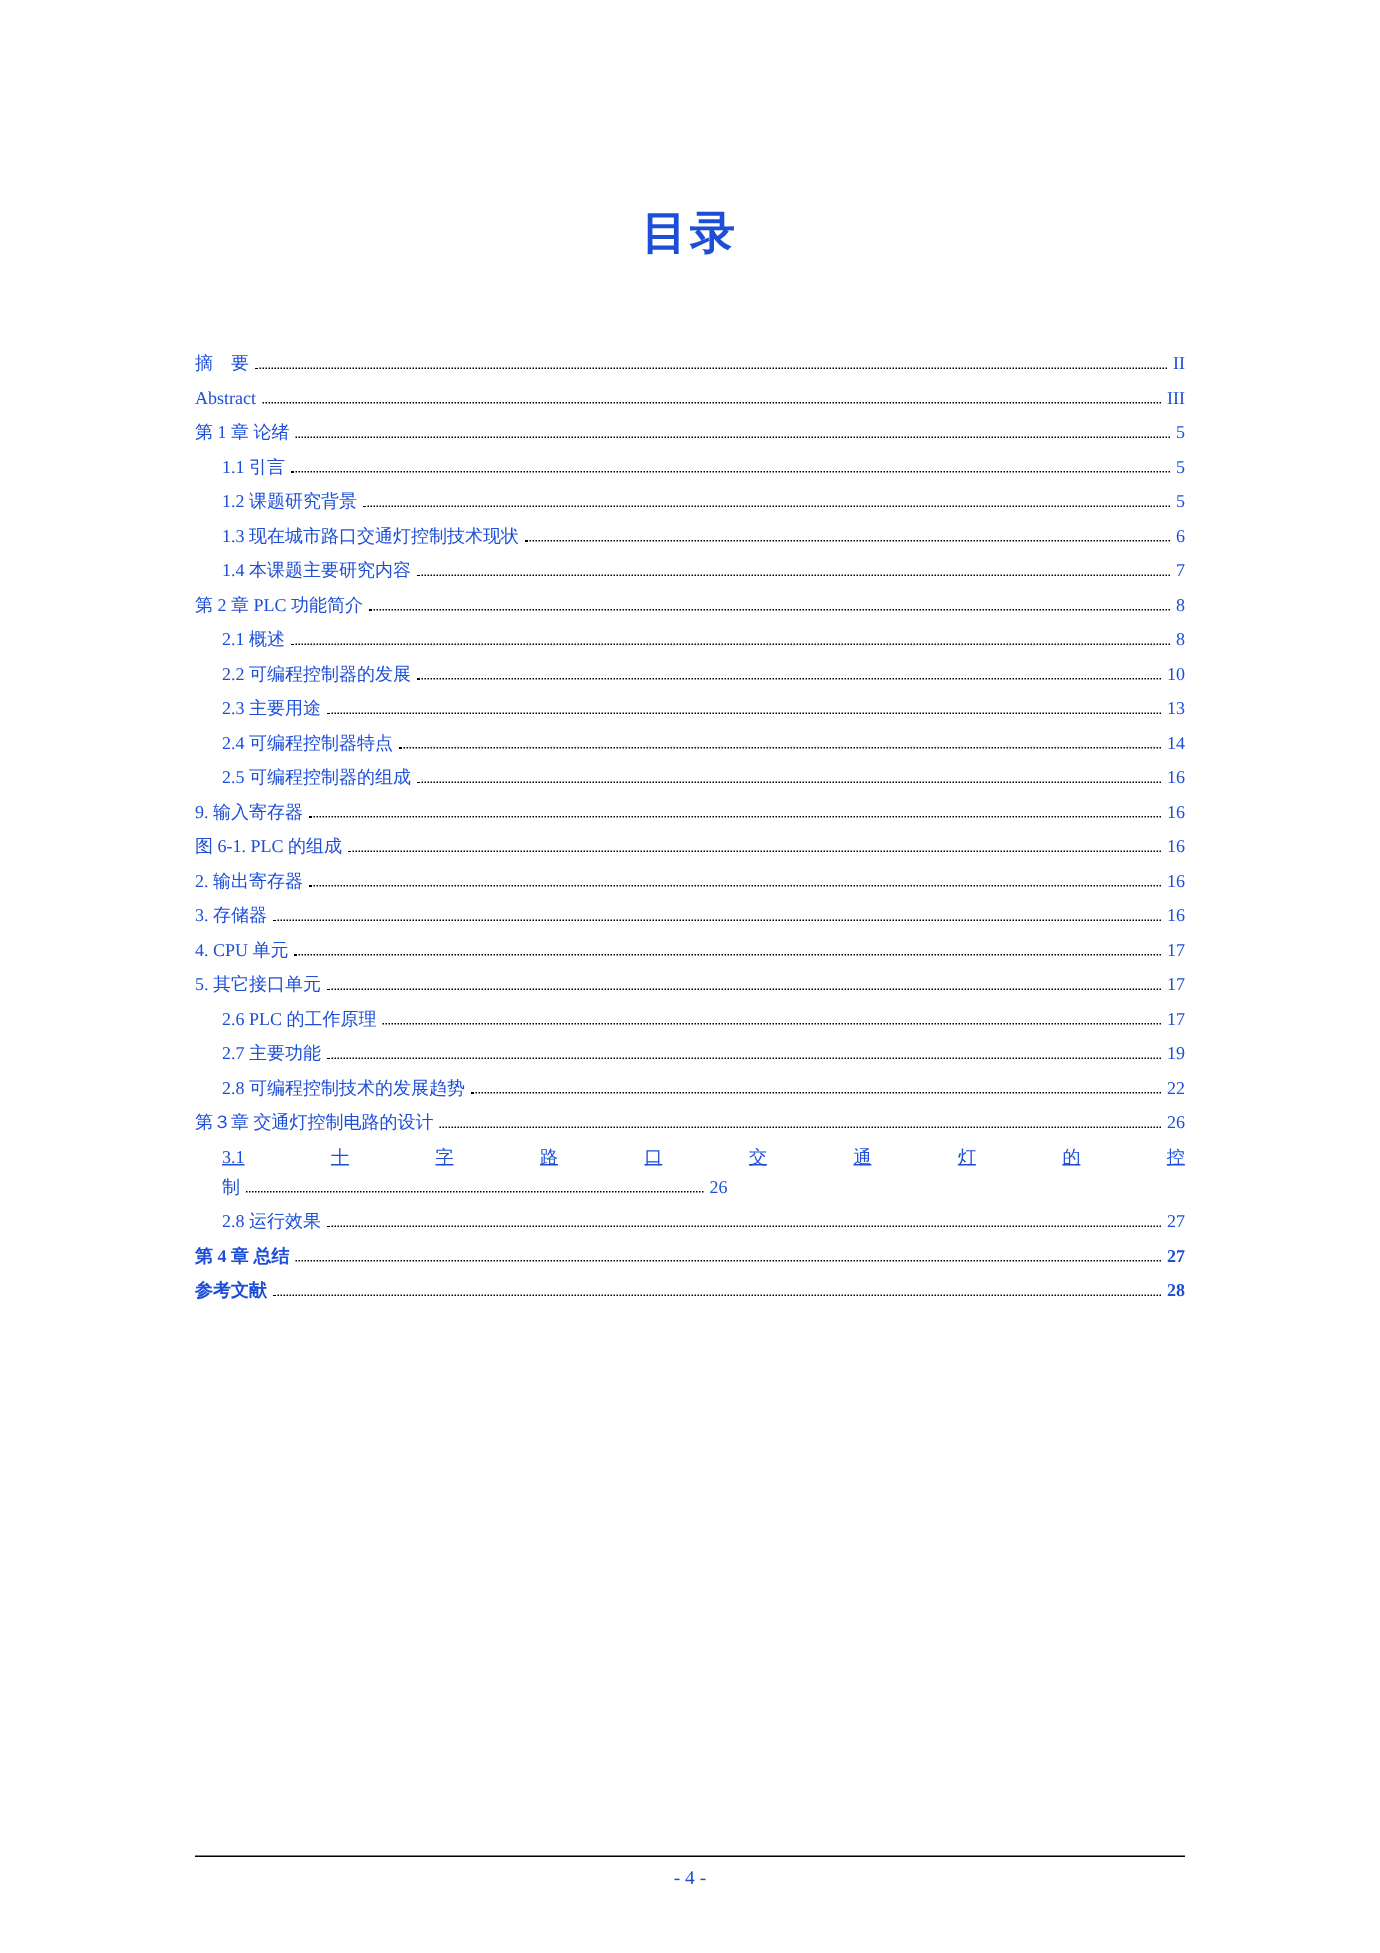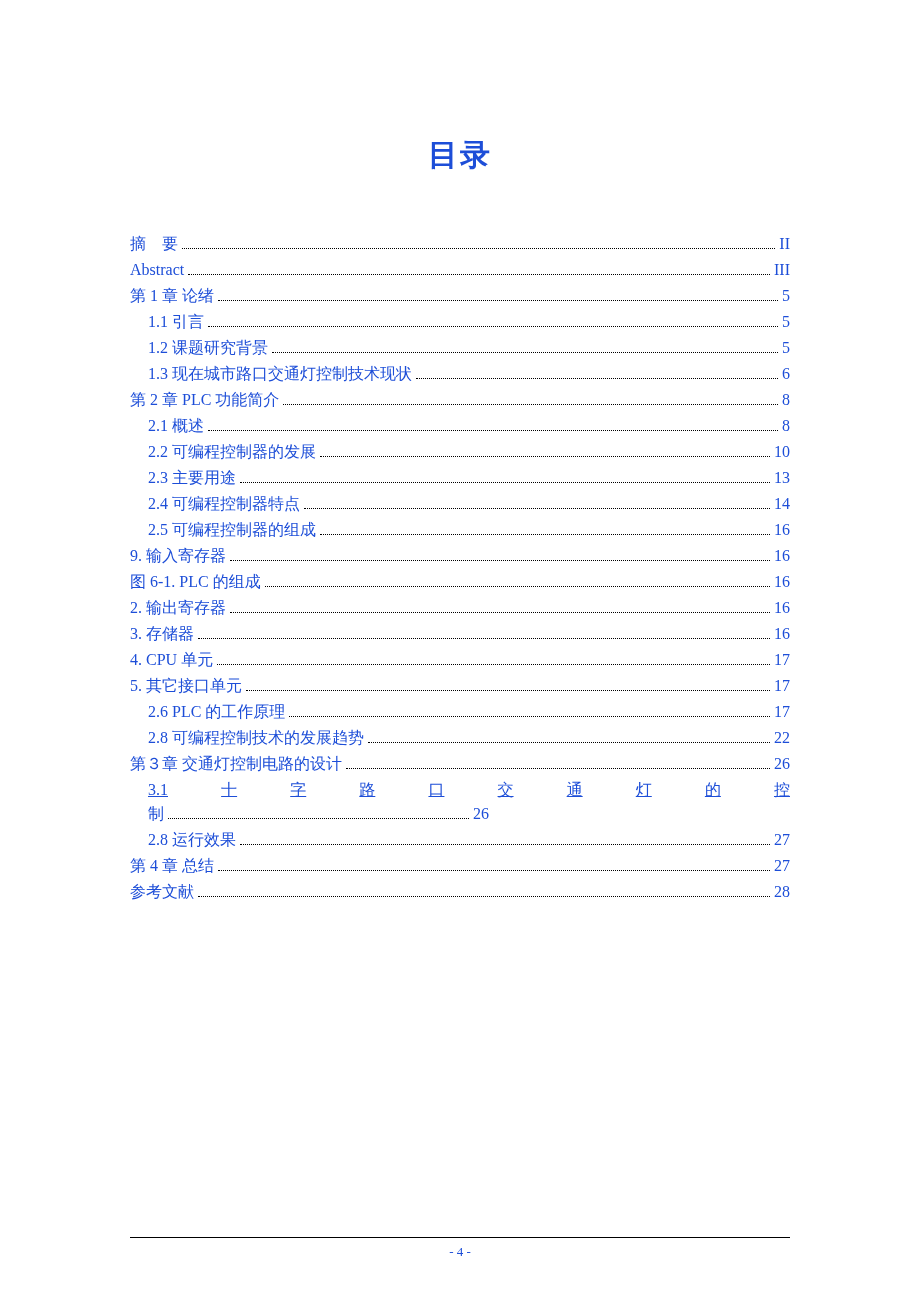--- a/index.html
+++ b/index.html
@@ -20,21 +20,21 @@
     padding: 135px 130px 0 130px;
   }
   .title {
     text-align: center;
     font-size: 30px;
     letter-spacing: 2px;
     font-weight: bold;
     margin-bottom: 60px;
   }
   .toc {
-    font-size: 16px;
+    font-size: 12px;
     line-height: 1.0;
   }
   .toc-row {
     display: flex;
     align-items: baseline;
     margin: 0 0 10px 0;
   }
   .toc-row .label {
     white-space: nowrap;
   }
@@ -66,21 +66,21 @@
     margin-top: 8px;
   }
   .toc-row.distributed-2 .label {
     padding-left: 18px;
   }
   .toc-row.distributed-2 .dots {
     max-width: 470px;
   }
   .bold .label,
   .bold .pnum {
-    font-weight: normal;
+    font-weight: bold;
   }
   .footer-line {
     position: absolute;
     left: 130px;
     right: 130px;
     bottom: 64px;
     height: 0;
     border-top: 1px solid #000;
   }
   .footer-num {
@@ -123,20 +123,25 @@
       <div class="toc-row indent-1">
         <span class="label">1.2 课题研究背景</span>
         <span class="dots"></span>
         <span class="pnum">5</span>
       </div>
       <div class="toc-row indent-1">
         <span class="label">1.3 现在城市路口交通灯控制技术现状</span>
         <span class="dots"></span>
         <span class="pnum">6</span>
       </div>
+      <div class="toc-row indent-1">
+        <span class="label">1.4 本课题主要研究内容</span>
+        <span class="dots"></span>
+        <span class="pnum">7</span>
+      </div>
       <div class="toc-row indent-0">
         <span class="label">第 2 章 PLC 功能简介</span>
         <span class="dots"></span>
         <span class="pnum">8</span>
       </div>
       <div class="toc-row indent-1">
         <span class="label">2.1 概述</span>
         <span class="dots"></span>
         <span class="pnum">8</span>
       </div>
@@ -187,20 +192,25 @@
       </div>
       <div class="toc-row indent-0">
         <span class="label">5. 其它接口单元</span>
         <span class="dots"></span>
         <span class="pnum">17</span>
       </div>
       <div class="toc-row indent-1">
         <span class="label">2.6 PLC 的工作原理</span>
         <span class="dots"></span>
         <span class="pnum">17</span>
+      </div>
+      <div class="toc-row indent-1">
+        <span class="label">2.7 主要功能</span>
+        <span class="dots"></span>
+        <span class="pnum">19</span>
       </div>
       <div class="toc-row indent-1">
         <span class="label">2.8 可编程控制技术的发展趋势</span>
         <span class="dots"></span>
         <span class="pnum">22</span>
       </div>
       <div class="toc-row indent-0">
         <span class="label">第３章 交通灯控制电路的设计</span>
         <span class="dots"></span>
         <span class="pnum">26</span>

